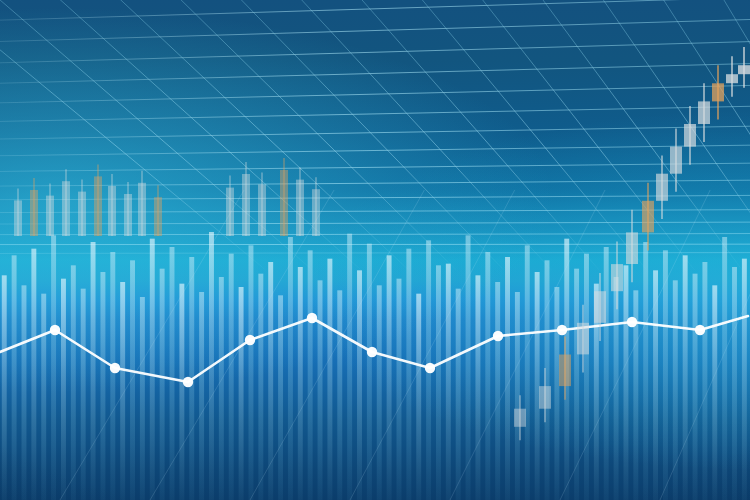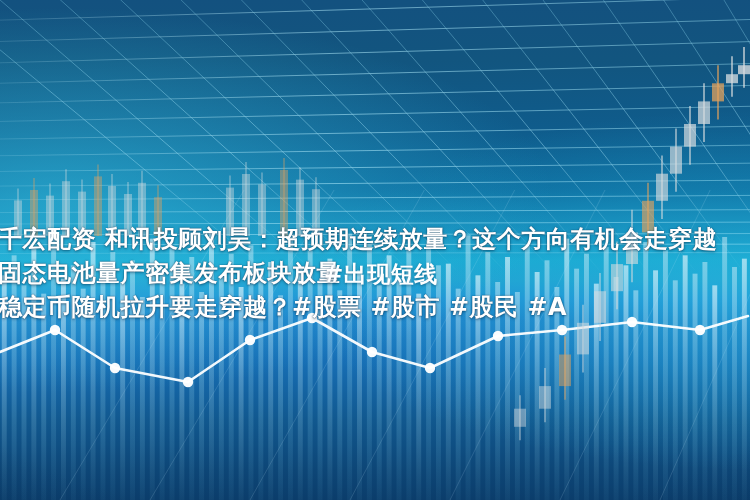--- a/index.html
+++ b/index.html
@@ -348,22 +348,14 @@
         <rect x="280" y="170.0" width="8" height="66.0" fill="#e6a35c" opacity="0.42"></rect>
         <line x1="300" y1="167.6" x2="300" y2="236" stroke="#d8dde0" stroke-width="1.4" opacity="0.45"></line>
         <rect x="296" y="179.6" width="8" height="56.4" fill="#d8dde0" opacity="0.42"></rect>
         <line x1="316" y1="177.2" x2="316" y2="236" stroke="#d8dde0" stroke-width="1.4" opacity="0.45"></line>
         <rect x="312" y="189.2" width="8" height="46.8" fill="#d8dde0" opacity="0.42"></rect>
       </g>
   </svg>
 
   <div class="vignette"></div>
 
-  <div class="caption">
-    <div class="cap-line l1">千宏配资 和讯投顾刘昊：超预期连续放量？这个方向有机会走穿越</div>
-    <div class="cap-line l2">
-      <span>固态电池量产密集发布板块放量</span>
-      <span class="cap-overlap">#出现短线</span>
-    </div>
-    <div class="cap-line l3">稳定币随机拉升要走穿越？#股票 #股市 #股民 #A</div>
-  </div>
 
 </div>
 
 </body></html>

